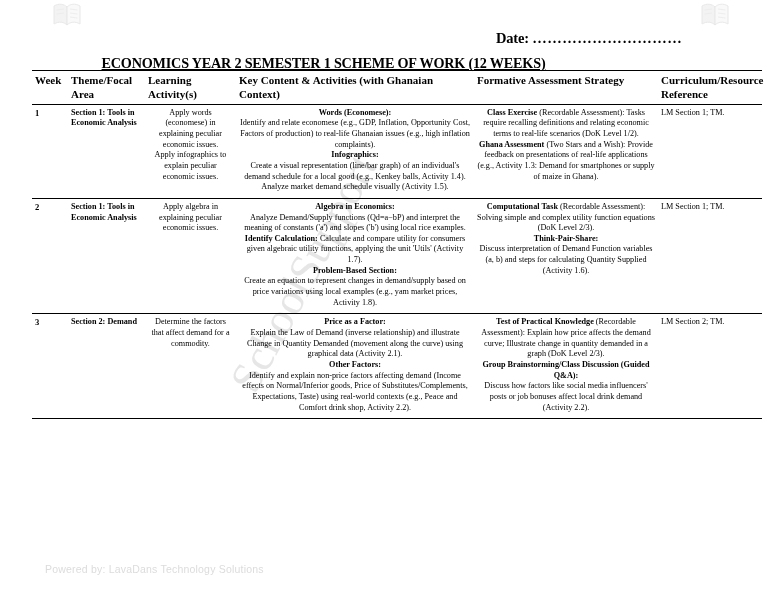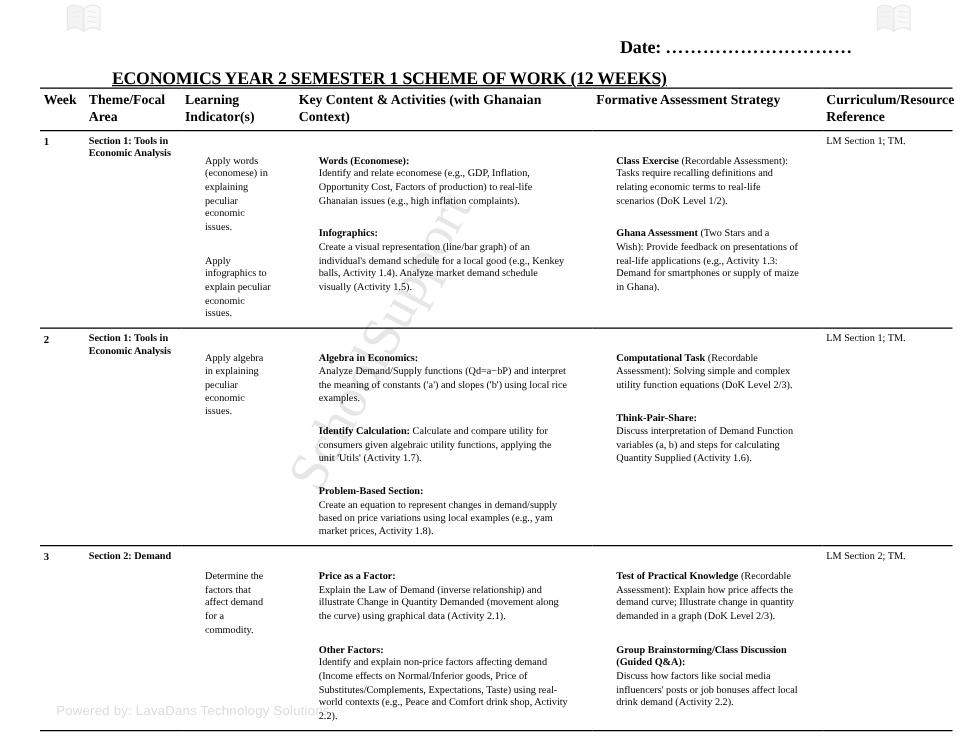--- a/index.html
+++ b/index.html
@@ -50,21 +50,21 @@
     top: 0;
     white-space: nowrap;
     text-align: center;
   }
   .dots { letter-spacing: 0.5px; font-weight: bold; }
 
   
   .doc-title {
     position: absolute;
     top: 55px;
-    left: 0;
+    left: 12px;
     width: 623px;
     text-align: center;
     font-weight: bold;
     font-size: 14.2px;
     text-decoration: underline;
     letter-spacing: -0.2px;
     white-space: nowrap;
   }
 
   
@@ -125,21 +125,21 @@
   .c-li     { width: 85px;  border-left: 1.1px solid #000; }
   .c-key    { width: 232px; border-left: 1.1px solid #000; }
   .c-fas    { width: 178px; border-left: 1.1px solid #000; }
   .c-cur    { width: 98px;  border-left: 1.1px solid #000; }
 
   .week-num { font-weight: bold; font-size: 8.6px; }
   .theme    { font-weight: bold; }
   .blk      { margin: 0 0 9px 0; }
   .blk:last-child { margin-bottom: 0; }
   .lead     { font-weight: bold; }
-  .para     { margin: 16px; }
+  .para     { margin: 0; text-align: center; }
 
   
   .footer {
     position: absolute;
     left: 45px;
     top: 563px;
     font-family: "Liberation Sans", sans-serif;
     font-size: 10.5px;
     color: #dcdcdc;
     letter-spacing: 0.2px;
@@ -180,21 +180,21 @@
 </div>
 
 <div class="doc-title">ECONOMICS YEAR 2 SEMESTER 1 SCHEME OF WORK (12 WEEKS)</div>
 
 <div class="sow-wrap">
   <table class="sow">
     <thead>
       <tr>
         <th class="c-week">Week</th>
         <th class="c-theme">Theme/Focal Area</th>
-        <th class="c-li">Learning Indicator(s)</th>
+        <th class="c-li">Learning Activity(s)</th>
         <th class="c-key">Key Content &amp; Activities (with Ghanaian Context)</th>
         <th class="c-fas">Formative Assessment Strategy</th>
         <th class="c-cur">Curriculum/Resource Reference</th>
       </tr>
     </thead>
     <tbody>
 
       <tr>
         <td class="c-week week-num">1</td>
         <td class="c-theme theme">Section 1: Tools in Economic Analysis</td>

